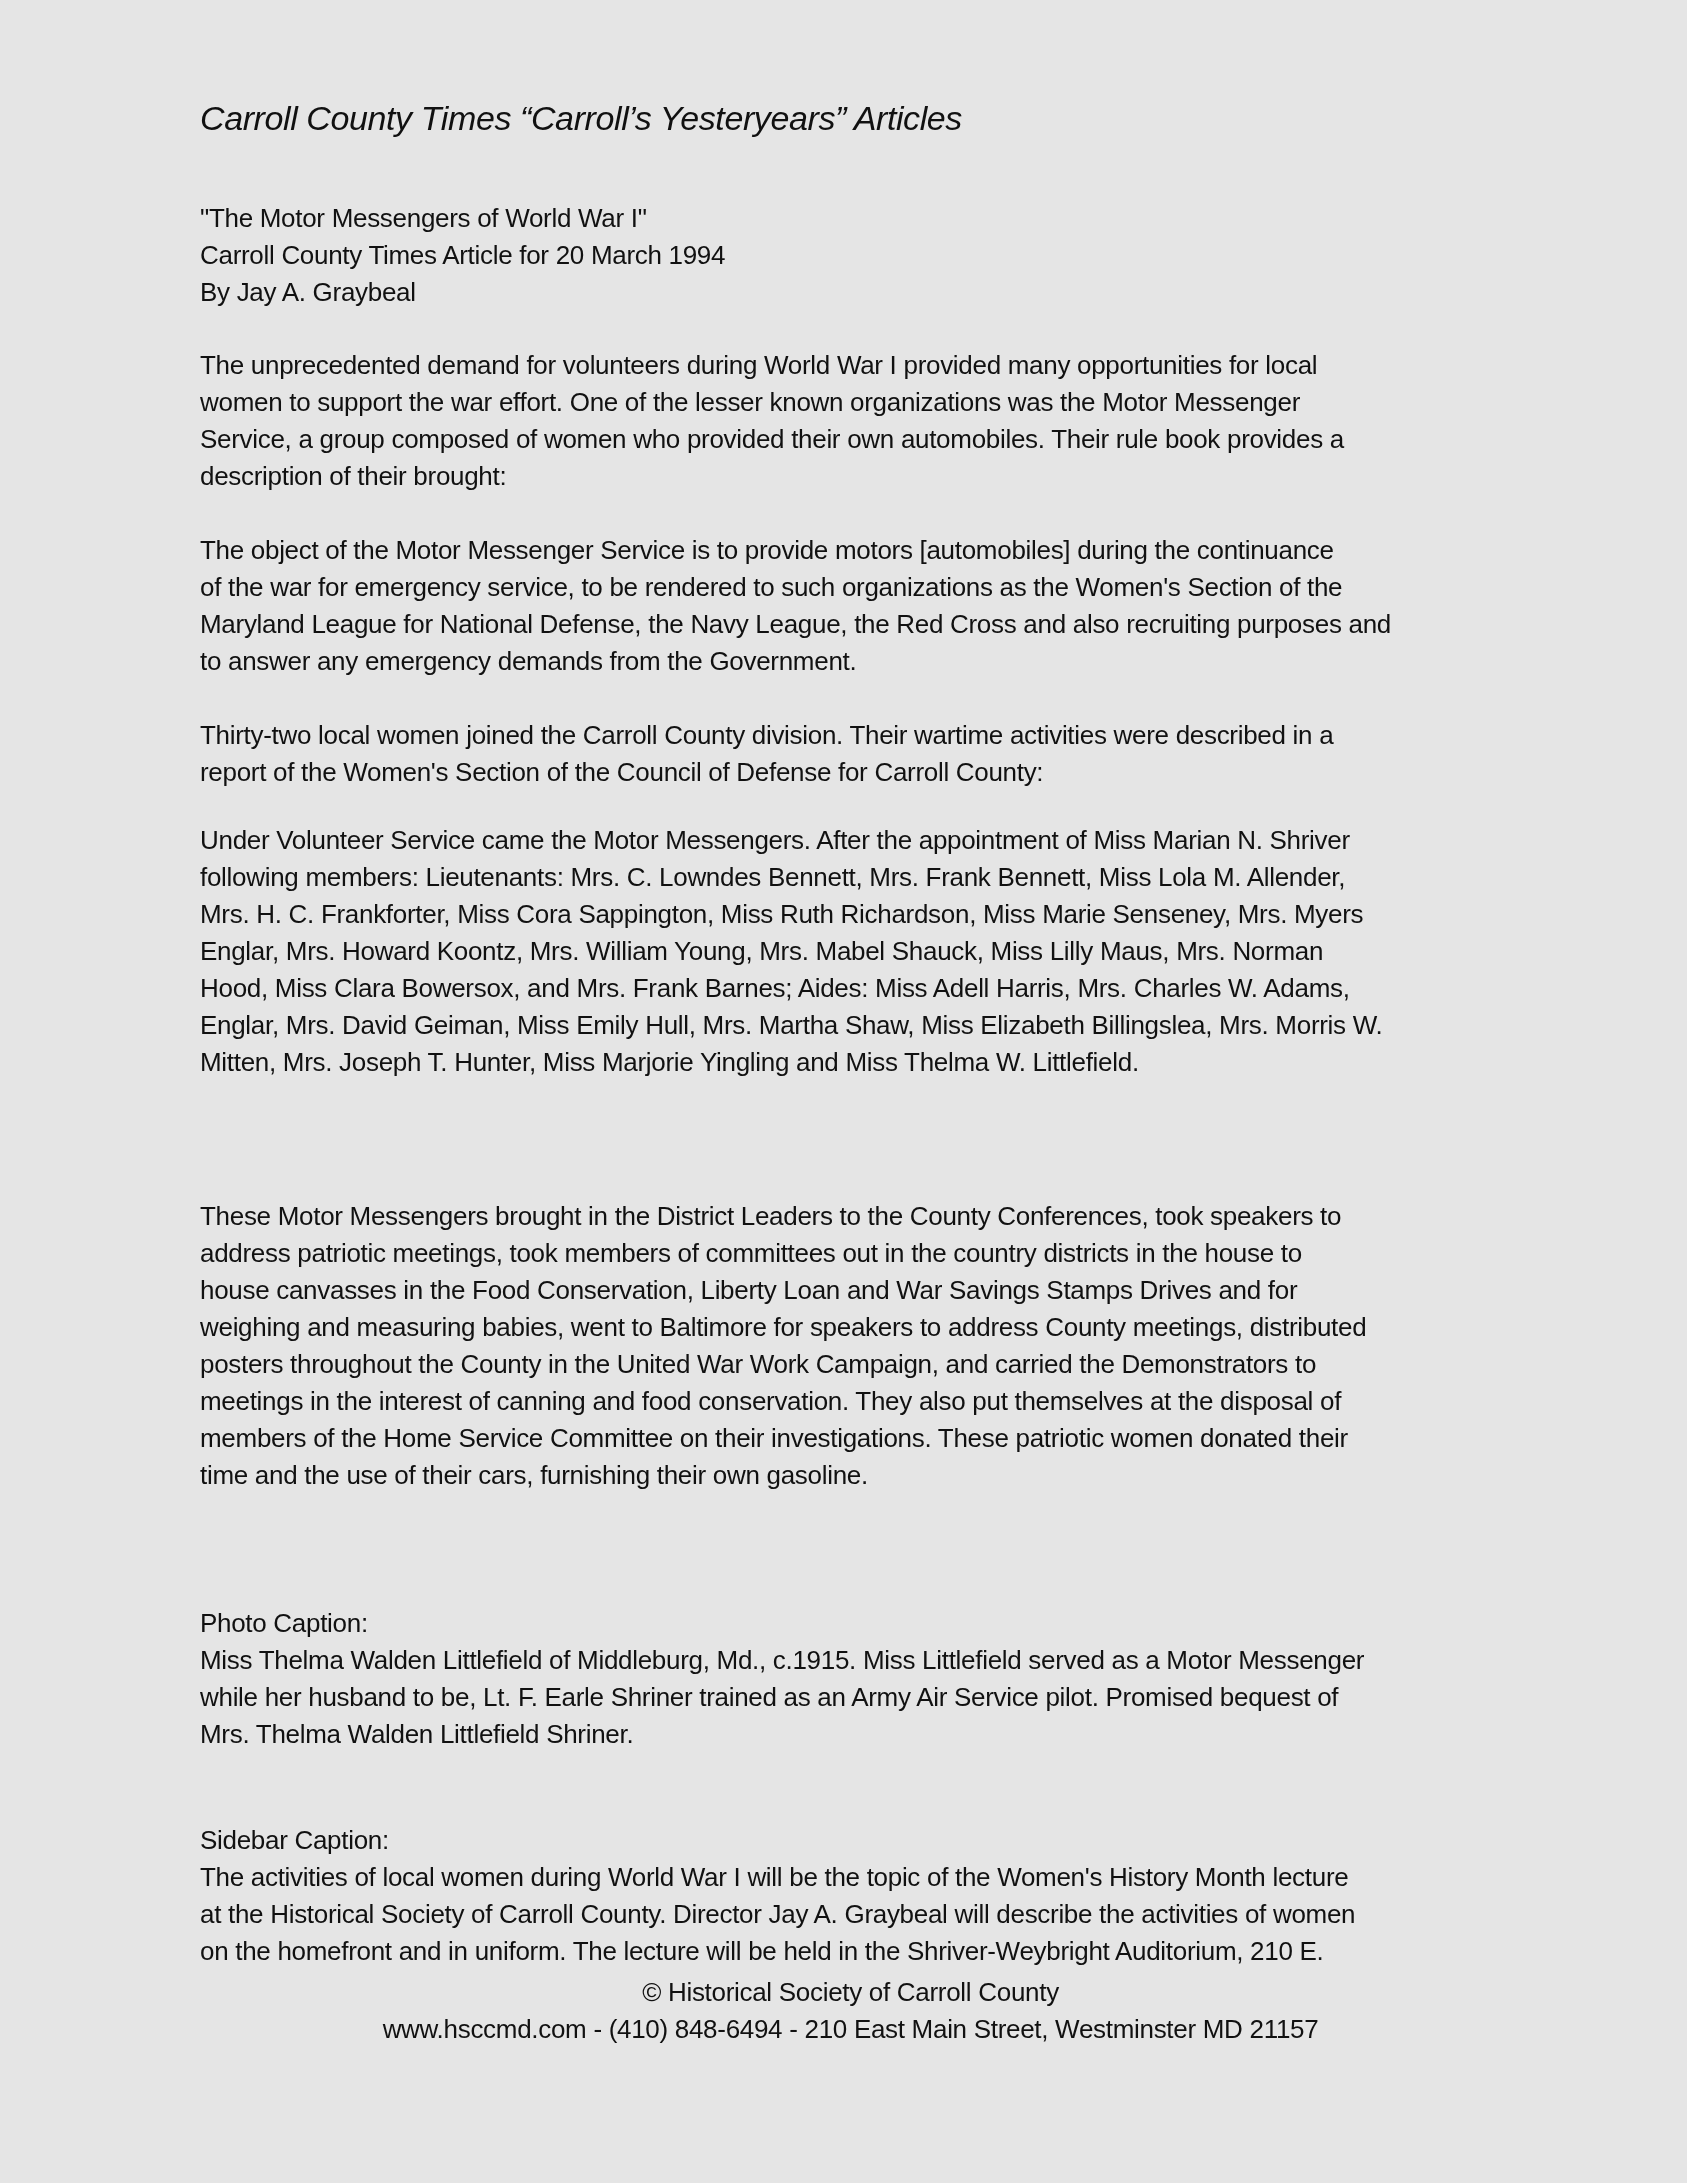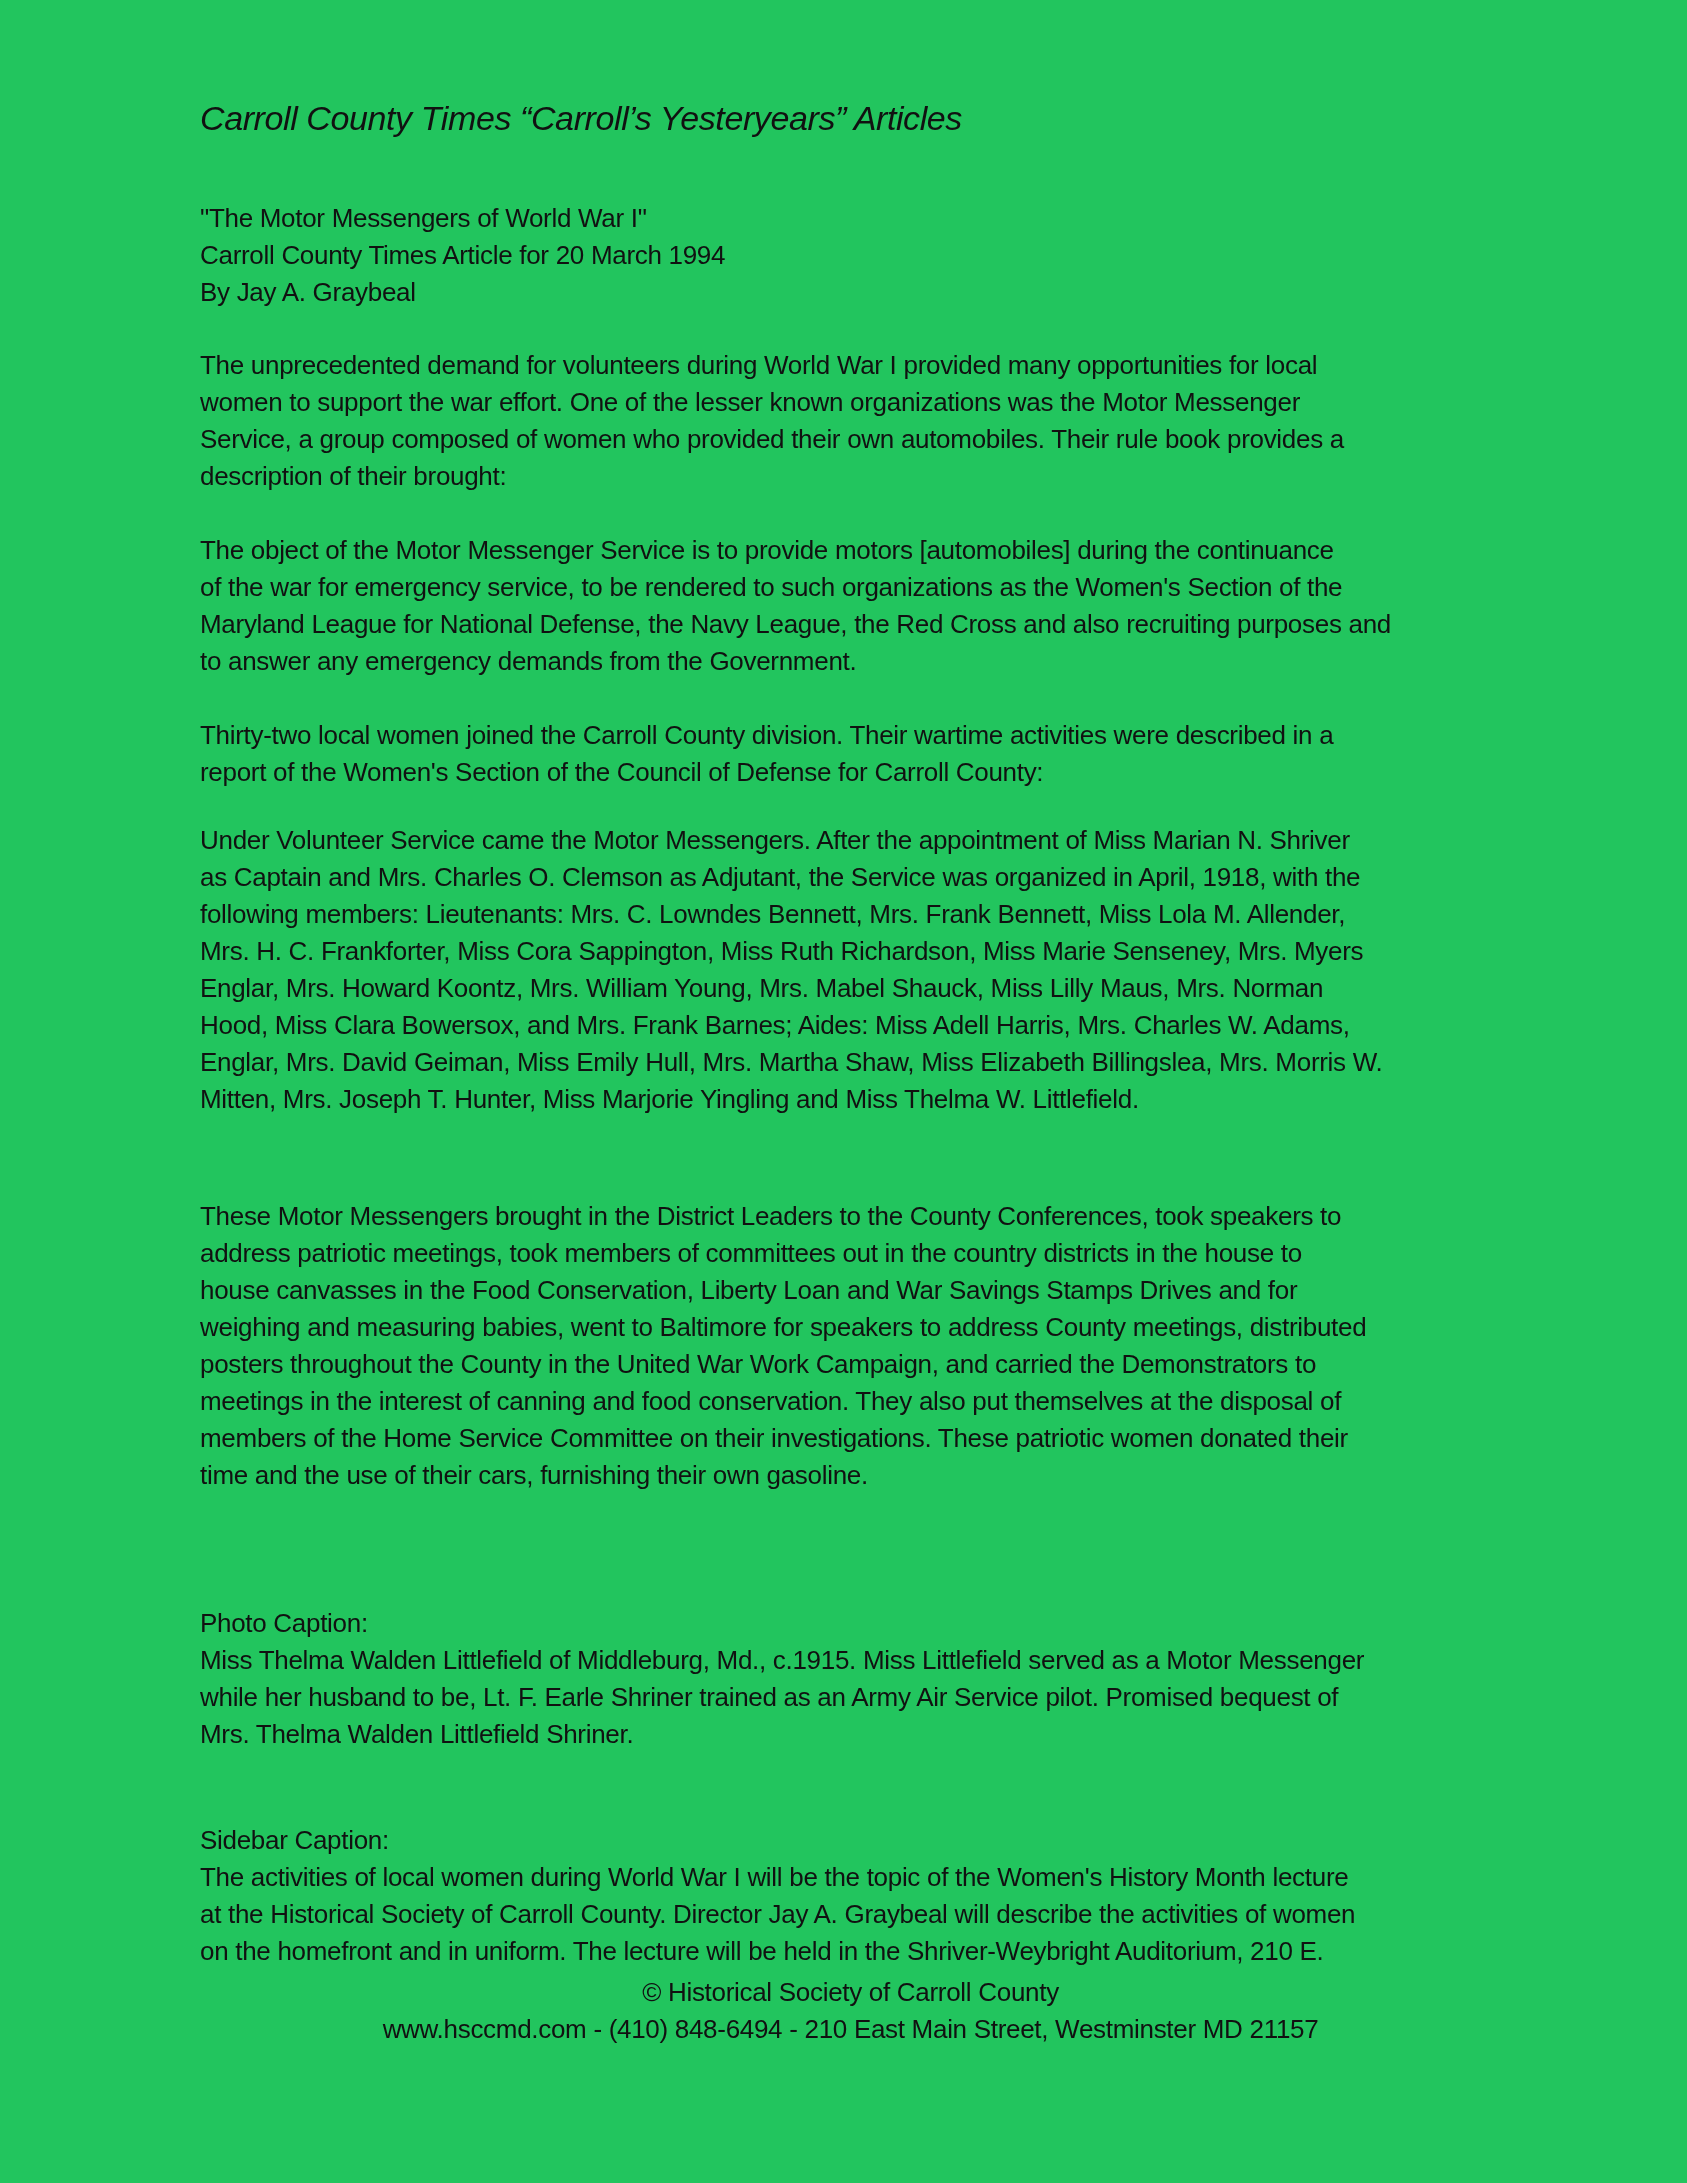--- a/index.html
+++ b/index.html
@@ -1,18 +1,18 @@
 <!DOCTYPE html>
 <html style="font-size:11.2px"><head>
 <meta charset="utf-8">
 <style>
   html, body { margin: 0; padding: 0; background: #ffffff; }
   body { width: 1687px; height: 2183px; position: relative; overflow: hidden;
          font-family: "Liberation Sans", "DejaVu Sans", sans-serif; color: #111111; }
-  .page { position: absolute; left: 0; top: 0; width: 1687px; height: 2183px; background: #22c55e; }
+  .page { position: absolute; left: 0; top: 0; width: 1687px; height: 2183px; background: #e5e5e5; }
   .header-title {
     position: absolute; left: 200px; top: 97px;
     font-style: italic; font-size: 34px; line-height: 42px; white-space: nowrap;
     letter-spacing: -0.4px; color: #111;
   }
   .block { position: absolute; left: 200px; width: 1314px; }
   .line {
     display: block; white-space: nowrap;
     font-size: 26px; line-height: 37px; height: 37px;
     letter-spacing: -0.3px; color: #111;
@@ -47,21 +47,20 @@
     <span class="line">to answer any emergency demands from the Government.</span>
   </div>
 
   <div class="block" style="top:717px;">
     <span class="line">Thirty-two local women joined the Carroll County division. Their wartime activities were described in a</span>
     <span class="line">report of the Women's Section of the Council of Defense for Carroll County:</span>
   </div>
 
   <div class="block" style="top:822px;">
     <span class="line">Under Volunteer Service came the Motor Messengers. After the appointment of Miss Marian N. Shriver</span>
-    <span class="line">as Captain and Mrs. Charles O. Clemson as Adjutant, the Service was organized in April, 1918, with the</span>
     <span class="line">following members: Lieutenants: Mrs. C. Lowndes Bennett, Mrs. Frank Bennett, Miss Lola M. Allender,</span>
     <span class="line">Mrs. H. C. Frankforter, Miss Cora Sappington, Miss Ruth Richardson, Miss Marie Senseney, Mrs. Myers</span>
     <span class="line">Englar, Mrs. Howard Koontz, Mrs. William Young, Mrs. Mabel Shauck, Miss Lilly Maus, Mrs. Norman</span>
     <span class="line">Hood, Miss Clara Bowersox, and Mrs. Frank Barnes; Aides: Miss Adell Harris, Mrs. Charles W. Adams,</span>
     <span class="line">Englar, Mrs. David Geiman, Miss Emily Hull, Mrs. Martha Shaw, Miss Elizabeth Billingslea, Mrs. Morris W.</span>
     <span class="line">Mitten, Mrs. Joseph T. Hunter, Miss Marjorie Yingling and Miss Thelma W. Littlefield.</span>
   </div>
 
   <div class="block" style="top:1198px;">
     <span class="line">These Motor Messengers brought in the District Leaders to the County Conferences, took speakers to</span>

